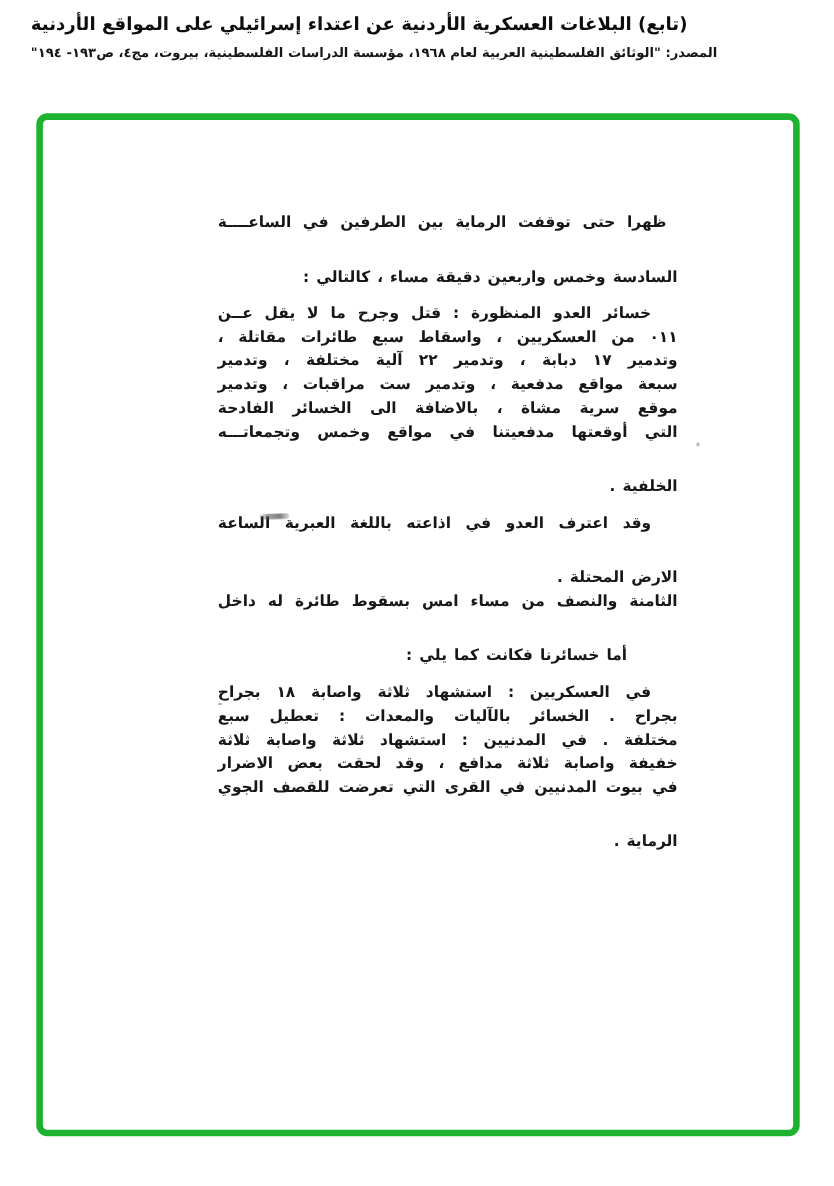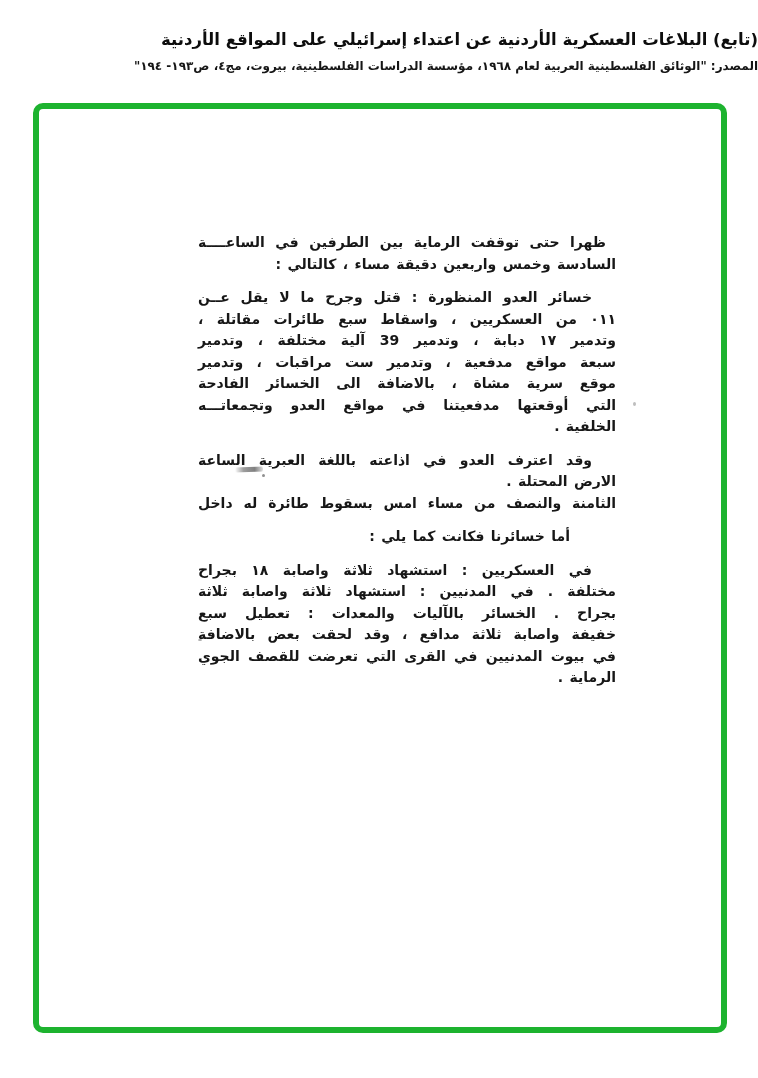--- a/index.html
+++ b/index.html
@@ -8,22 +8,22 @@
     background: #ffffff;
     position: relative;
     overflow: hidden;
     font-family: "DejaVu Sans", sans-serif;
   }
   .page { position: absolute; inset: 0; }
 
   
   .header {
     position: absolute;
-    top: 28px; left: 0; right: 0;
-    text-align: right;
+    top: 10px; left: 0; right: 0;
+    text-align: left;
     direction: rtl;
     color: #0d0d0d;
     padding-left: 28px;
   }
   .header-title {
     font-size: 16.5px;
     font-weight: 700;
     line-height: 24px;
     letter-spacing: 0.2px;
   }
@@ -56,22 +56,22 @@
     letter-spacing: 0.1px;
     word-spacing: 1.5px;
   }
   .para { margin: 0 0 12px 0; }
   .ln {
     line-height: 21.5px;
     text-align: justify;
     text-align-last: justify;
     white-space: nowrap;
   }
-  .ln.endline { text-align-last: right; white-space: normal; }
-  .ind-sm  { padding-right: 10px; margin-top: 40px; }
+  .ln.endline { text-align-last: right; white-space: normal; margin-top: 28px; }
+  .ind-sm  { padding-right: 10px; }
   .ind-md  { padding-right: 24px; }
   .ind-lg  { padding-right: 46px; }
 
   
   .smudge {
     position: absolute;
     left: 235px; top: 467px;
     width: 28px; height: 5px;
     background: linear-gradient(90deg, rgba(90,90,90,0) 0%, rgba(80,80,80,0.55) 30%, rgba(60,60,60,0.65) 70%, rgba(90,90,90,0.2) 100%);
     border-radius: 2px;
@@ -115,42 +115,42 @@
   <div class="textblock" lang="ar" style="color: rgb(23, 23, 23);">
 
     <div class="para">
       <div class="ln ind-sm">ظهرا حتى توقفت الرماية بين الطرفين في الساعــــة</div>
       <div class="ln endline">السادسة وخمس واربعين دقيقة مساء ، كالتالي :</div>
     </div>
 
     <div class="para">
       <div class="ln ind-md">خسائر العدو المنظورة : قتل وجرح ما لا يقل عــن</div>
       <div class="ln">٠١١ من العسكريين ، واسقاط سبع طائرات مقاتلة ،</div>
-      <div class="ln">وتدمير ١٧ دبابة ، وتدمير 39 آلية مختلفة ، وتدمير</div>
+      <div class="ln">وتدمير ١٧ دبابة ، وتدمير ٢٢ آلية مختلفة ، وتدمير</div>
       <div class="ln">سبعة مواقع مدفعية ، وتدمير ست مراقبات ، وتدمير</div>
       <div class="ln">موقع سرية مشاة ، بالاضافة الى الخسائر الفادحة</div>
-      <div class="ln">التي أوقعتها مدفعيتنا في مواقع العدو وتجمعاتـــه</div>
+      <div class="ln">التي أوقعتها مدفعيتنا في مواقع وخمس وتجمعاتـــه</div>
       <div class="ln endline">الخلفية .</div>
     </div>
 
     <div class="para">
       <div class="ln ind-md">وقد اعترف العدو في اذاعته باللغة العبرية الساعة</div>
       <div class="ln endline">الارض المحتلة .</div>
       <div class="ln">الثامنة والنصف من مساء امس بسقوط طائرة له داخل</div>
     </div>
 
     <div class="para">
       <div class="ln endline ind-lg">أما خسائرنا فكانت كما يلي :</div>
     </div>
 
     <div class="para">
       <div class="ln ind-md">في العسكريين : استشهاد ثلاثة واصابة ١٨ بجراح</div>
+      <div class="ln">بجراح . الخسائر بالآليات والمعدات : تعطيل سبع</div>
       <div class="ln">مختلفة . في المدنيين : استشهاد ثلاثة واصابة ثلاثة</div>
-      <div class="ln">بجراح . الخسائر بالآليات والمعدات : تعطيل سبع</div>
-      <div class="ln">خفيفة واصابة ثلاثة مدافع ، وقد لحقت بعض بالاضافة</div>
+      <div class="ln">خفيفة واصابة ثلاثة مدافع ، وقد لحقت بعض الاضرار</div>
       <div class="ln">في بيوت المدنيين في القرى التي تعرضت للقصف الجوي</div>
       <div class="ln endline">الرماية .</div>
     </div>
 
   </div>
 
   <div class="smudge"></div>
   <div class="smudge-dot"></div>
   <div class="speck-1"></div>
   <div class="speck-2"></div>

